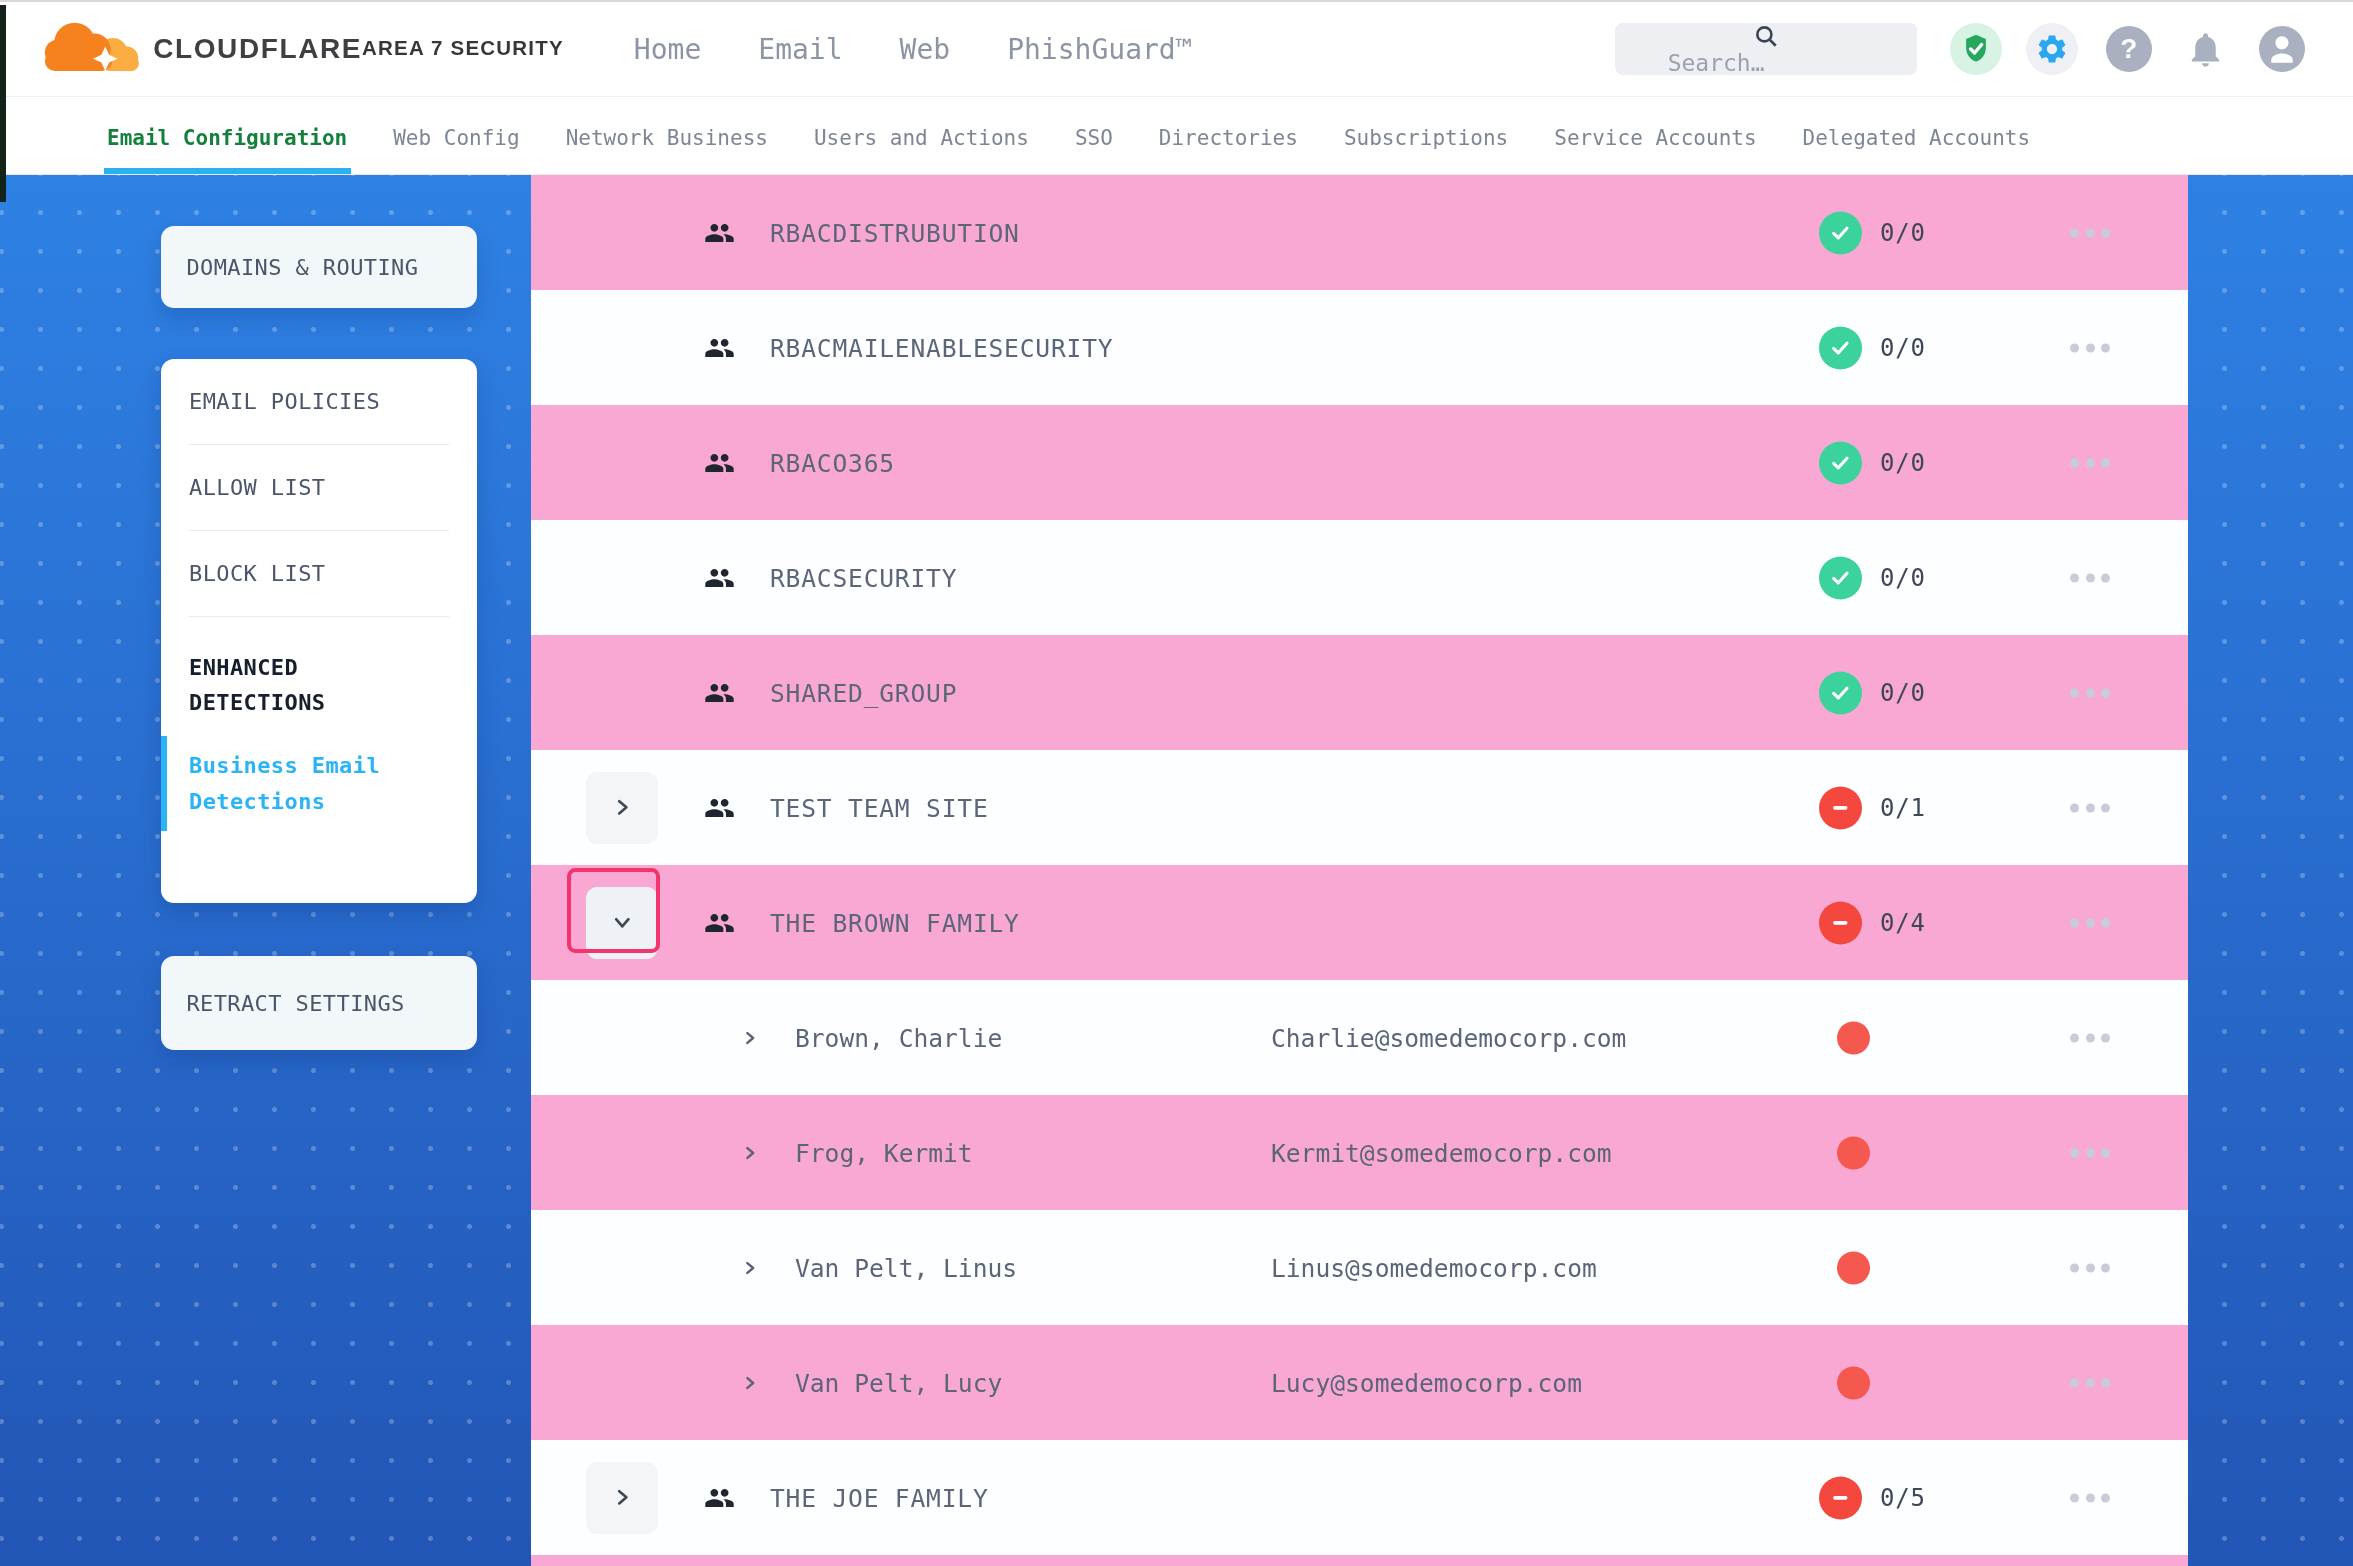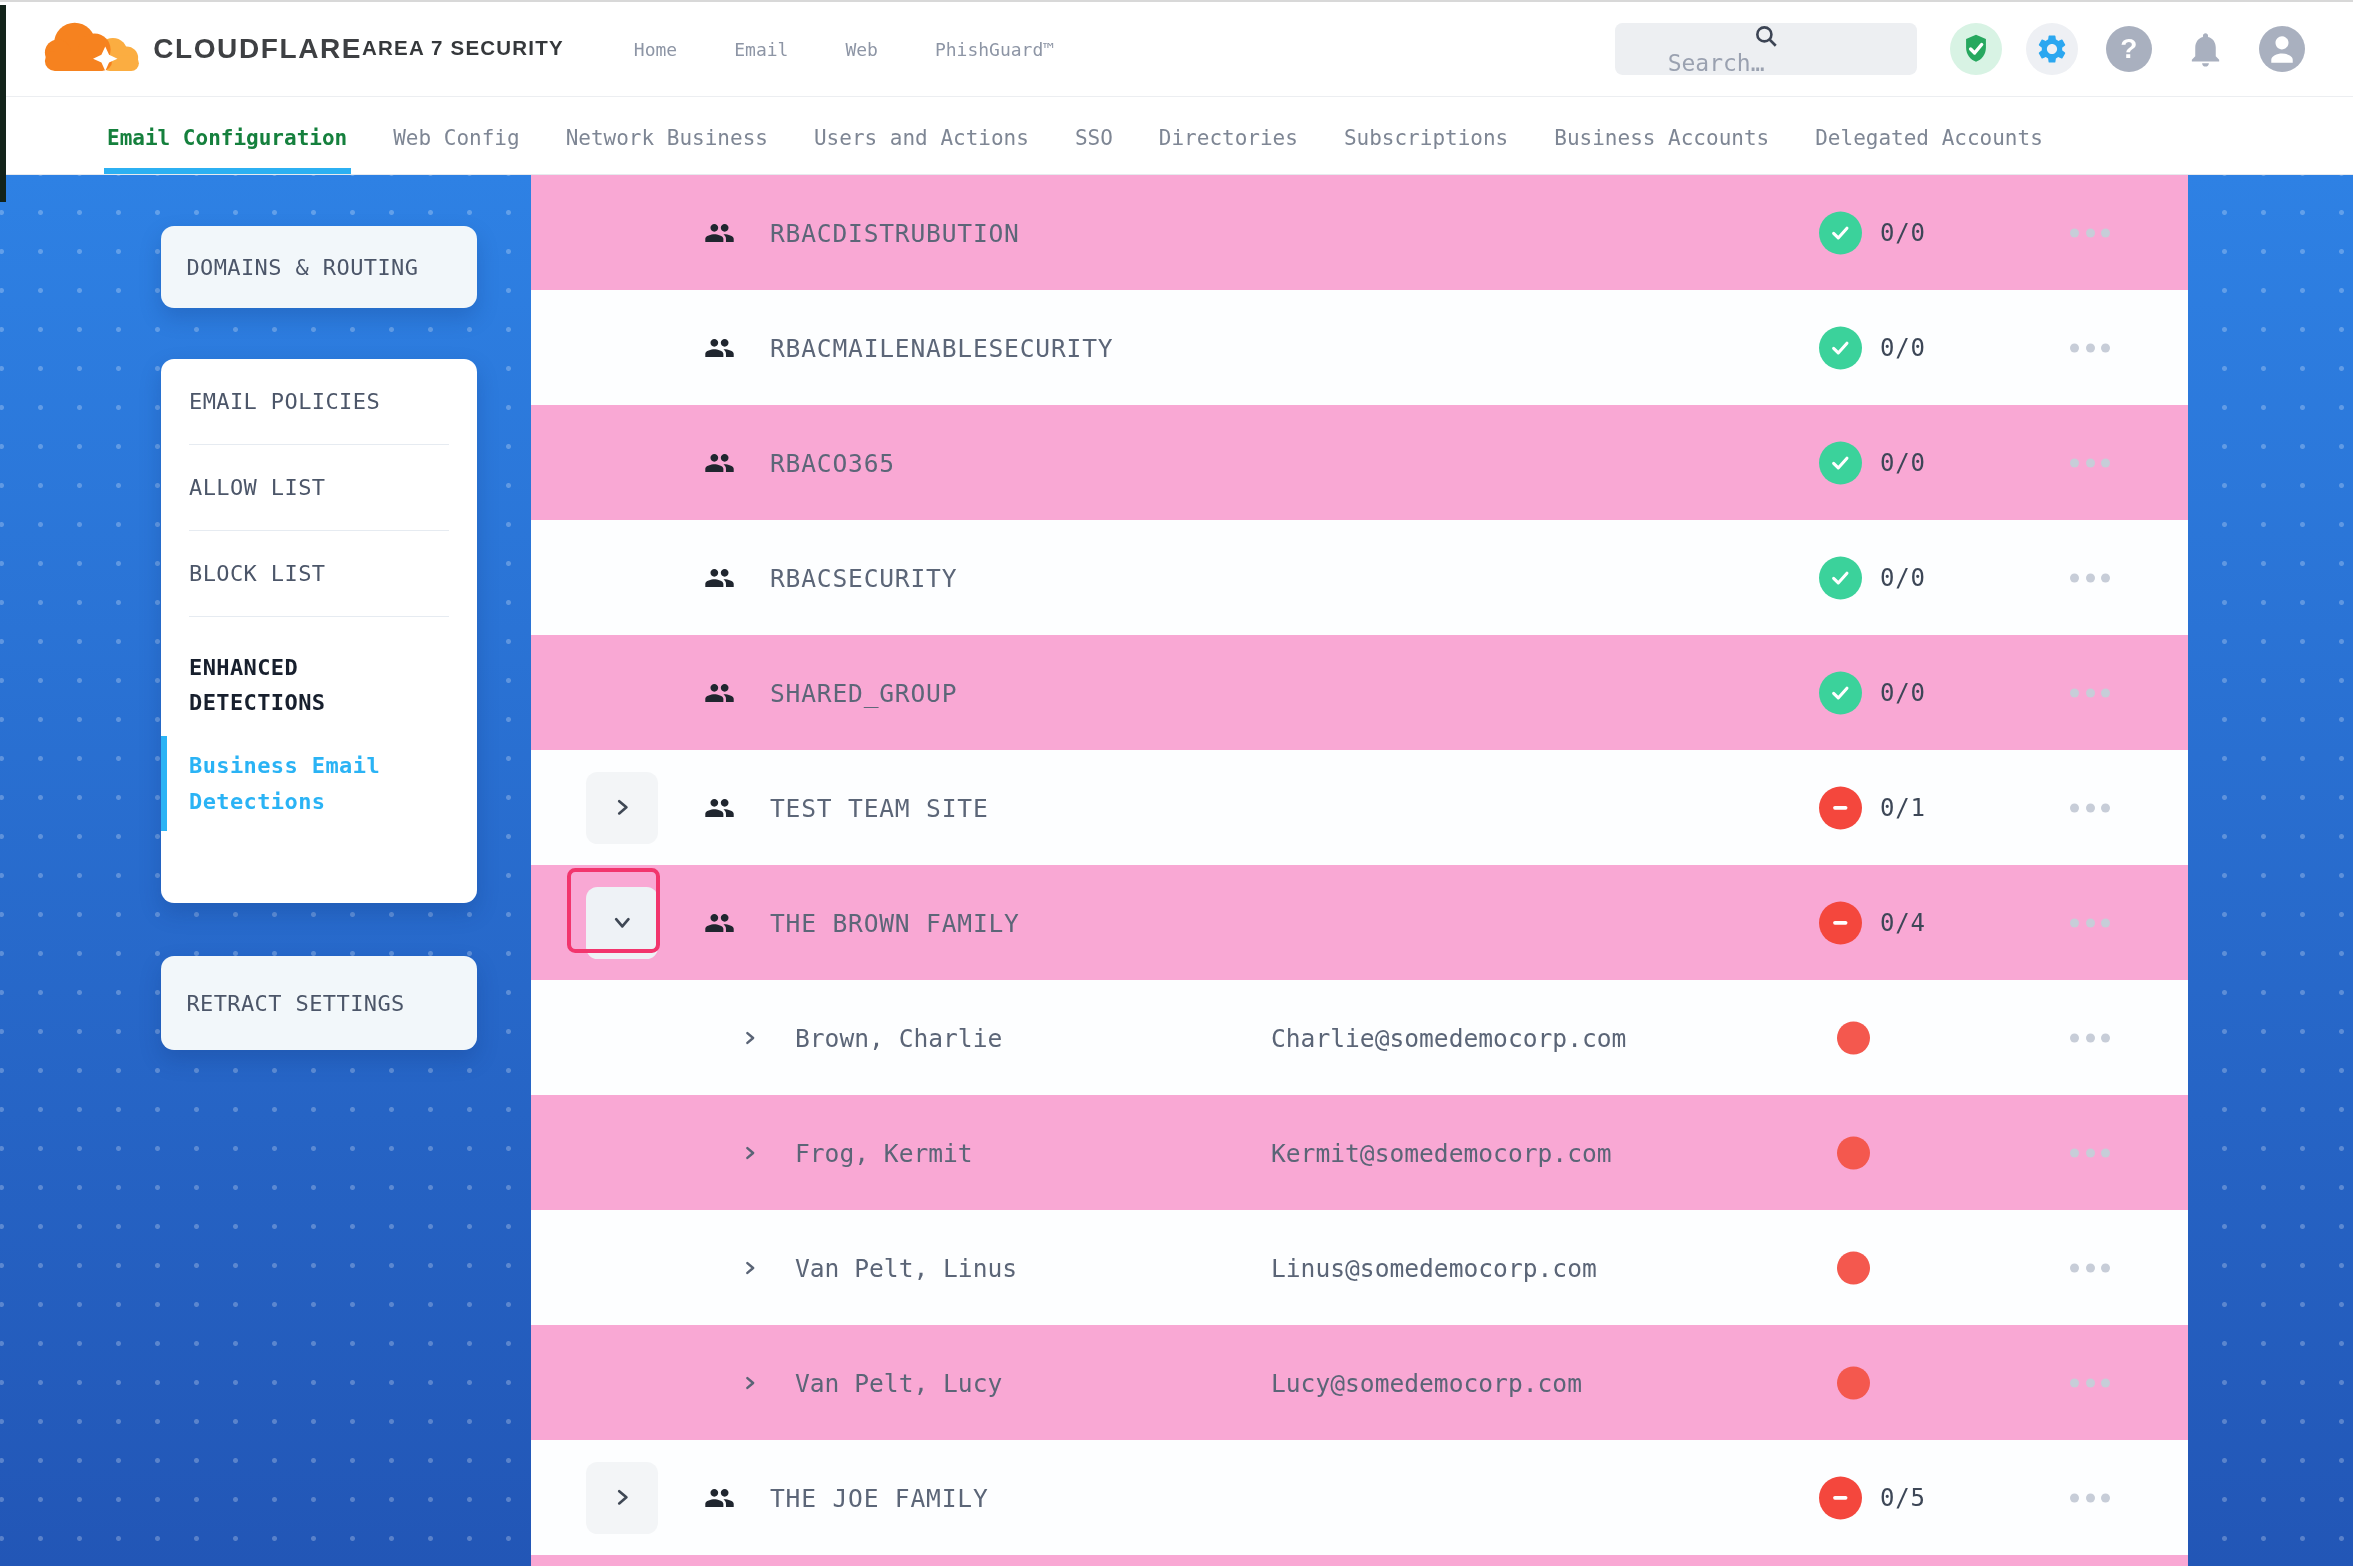--- a/index.html
+++ b/index.html
@@ -8,21 +8,21 @@
     font-family:"DejaVu Sans Mono",monospace;background:#fff;}
   
   .header{position:absolute;left:0;top:0;width:2354px;height:97px;background:#fff;
     border-top:2.5px solid #d8d8d8;border-bottom:1.6px solid #eceef1;display:flex;align-items:center;padding-left:38px;z-index:5;}
   .logo-wrap{display:flex;align-items:center;}
   .logo-cloud{width:107px;height:69px;}
   .logo-text{margin-left:8.2px;display:flex;font-family:"Liberation Sans",sans-serif;}
   .logo-line1{font-size:28px;font-weight:bold;letter-spacing:1.6px;color:#3e4043;}
   .logo-line2{font-size:20.5px;font-weight:bold;letter-spacing:1.2px;color:#35383b;margin-top:2.5px;}
   .top-nav{display:flex;margin-left:70px;gap:57px;}
-  .top-nav .nav-item{font-size:18px;color:#8d95a5;cursor:pointer;}
+  .top-nav .nav-item{font-size:28px;color:#8d95a5;cursor:pointer;}
   .header-spacer{flex:1;}
   .search-box{width:302px;height:52px;background:#edeff2;border-radius:7.4px;display:flex;align-items:center;
     padding:0 16.4px;margin-right:33px;flex-direction:column;}
   .search-box svg{flex:none;}
   .search-input{border:none;background:transparent;outline:none;font-family:"DejaVu Sans Mono",monospace;
     font-size:23px;color:#43506a;margin-left:13px;width:213px;}
   .search-input::placeholder{color:#9aa1b0;}
   .hdr-icons{display:flex;align-items:center;gap:24.6px;margin-right:46px;}
   .hicon{width:52px;height:52px;border-radius:50%;display:flex;align-items:center;justify-content:center;cursor:pointer;}
   .hicon.shield{background:#d8f3e4;}
@@ -157,21 +157,21 @@
   </div>
 
   <div class="subnav" id="subnav">
       <div class="tab active">Email Configuration</div>
       <div class="tab">Web Config</div>
       <div class="tab">Network Business</div>
       <div class="tab">Users and Actions</div>
       <div class="tab">SSO</div>
       <div class="tab">Directories</div>
       <div class="tab">Subscriptions</div>
-      <div class="tab">Business Accounts</div>
+      <div class="tab">Service Accounts</div>
       <div class="tab">Delegated Accounts</div>
     </div>
 
   <div class="card card1 simple">
     <span>DOMAINS &amp; ROUTING</span>
   </div>
   <div class="card card2" id="policy-card">
       <div class="side-item plain">EMAIL POLICIES</div>
       <div class="side-item plain">ALLOW LIST</div>
       <div class="side-item plain">BLOCK LIST</div>

